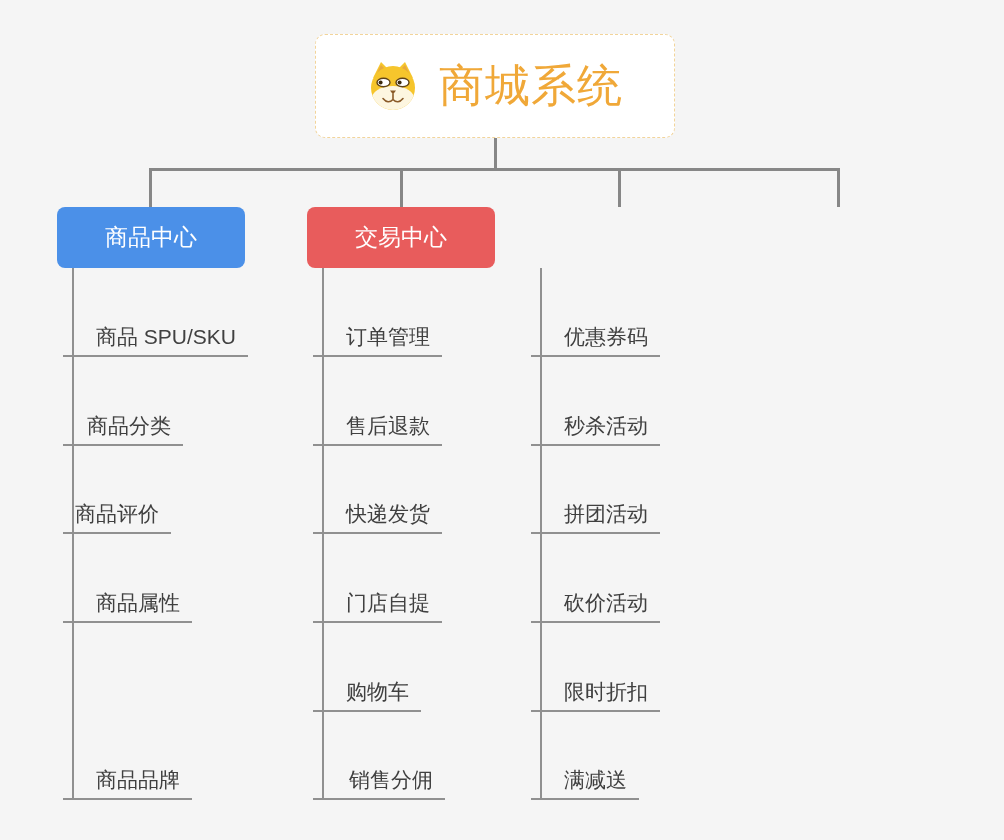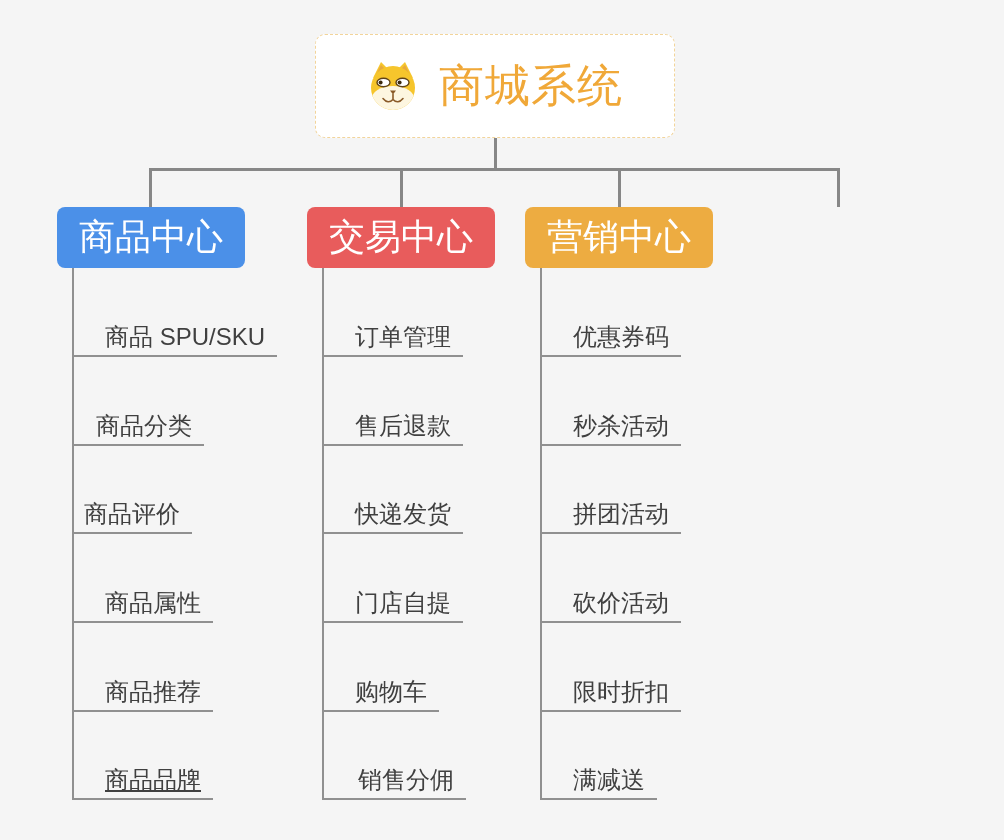--- a/index.html
+++ b/index.html
@@ -26,35 +26,35 @@
   .root-title {
     font-size:45px; color:#F0A838; letter-spacing:1px; font-weight:400;
     white-space:nowrap;
   }
   .dog { display:block; }
 
   
   .branch { position:absolute; top:207px; width:240px; height:600px; }
   .branch-header {
     position:absolute; left:0; top:0; width:188px; height:61px;
-    border-radius:8px; color:#ffffff; font-size:36px;
+    border-radius:8px; color:#ffffff; font-size:23px;
     display:flex; align-items:center; justify-content:center;
     white-space:nowrap; cursor:default;
   }
   .b0 { background:#4B90E8; }
   .b1 { background:#E85C5C; }
   .b2 { background:#EDAC41; }
   .b3 { background:#72C142; }
   .vline {
     position:absolute; left:15px; top:61px; width:2px; height:532px;
     background:#909090;
   }
   .leaf {
-    position:absolute; left:15px;
-    font-size:24px; line-height:25px; color:#404040;
+    position:absolute; left:6px;
+    font-size:21px; line-height:25px; color:#404040;
     padding:0 12px 6px 33px;
     border-bottom:2px solid #909090;
     white-space:nowrap;
   }
 </style>
 </head>
 <body>
 
 <div class="stage">
 
@@ -88,37 +88,35 @@
     <span class="root-title">商城系统</span>
   </div>
 
   <div class="branch" style="left:57px;">
     <div class="branch-header b0">商品中心</div>
     <div class="vline"></div>
     <div class="leaf" style="top:117px;">商品 SPU/SKU</div>
     <div class="leaf" style="top:206px;padding-left:24px;">商品分类</div>
     <div class="leaf" style="top:294px;padding-left:12px;">商品评价</div>
     <div class="leaf" style="top:383px;">商品属性</div>
-    <div class="leaf" style="top:472px;">商品推荐</div>
-    <div class="leaf" style="top:560px;text-decoration:underline;">商品品牌</div>
+    <div class="leaf" style="top:560px;">商品品牌</div>
   </div>
 
   <div class="branch" style="left:307px;">
     <div class="branch-header b1">交易中心</div>
     <div class="vline"></div>
     <div class="leaf" style="top:117px;">订单管理</div>
     <div class="leaf" style="top:206px;">售后退款</div>
     <div class="leaf" style="top:294px;">快递发货</div>
     <div class="leaf" style="top:383px;">门店自提</div>
     <div class="leaf" style="top:472px;">购物车</div>
     <div class="leaf" style="top:560px;padding-left:36px;">销售分佣</div>
   </div>
 
   <div class="branch" style="left:525px;">
-    <div class="branch-header b2">营销中心</div>
     <div class="vline"></div>
     <div class="leaf" style="top:117px;">优惠券码</div>
     <div class="leaf" style="top:206px;">秒杀活动</div>
     <div class="leaf" style="top:294px;">拼团活动</div>
     <div class="leaf" style="top:383px;">砍价活动</div>
     <div class="leaf" style="top:472px;">限时折扣</div>
     <div class="leaf" style="top:560px;">满减送</div>
   </div>
 
 

